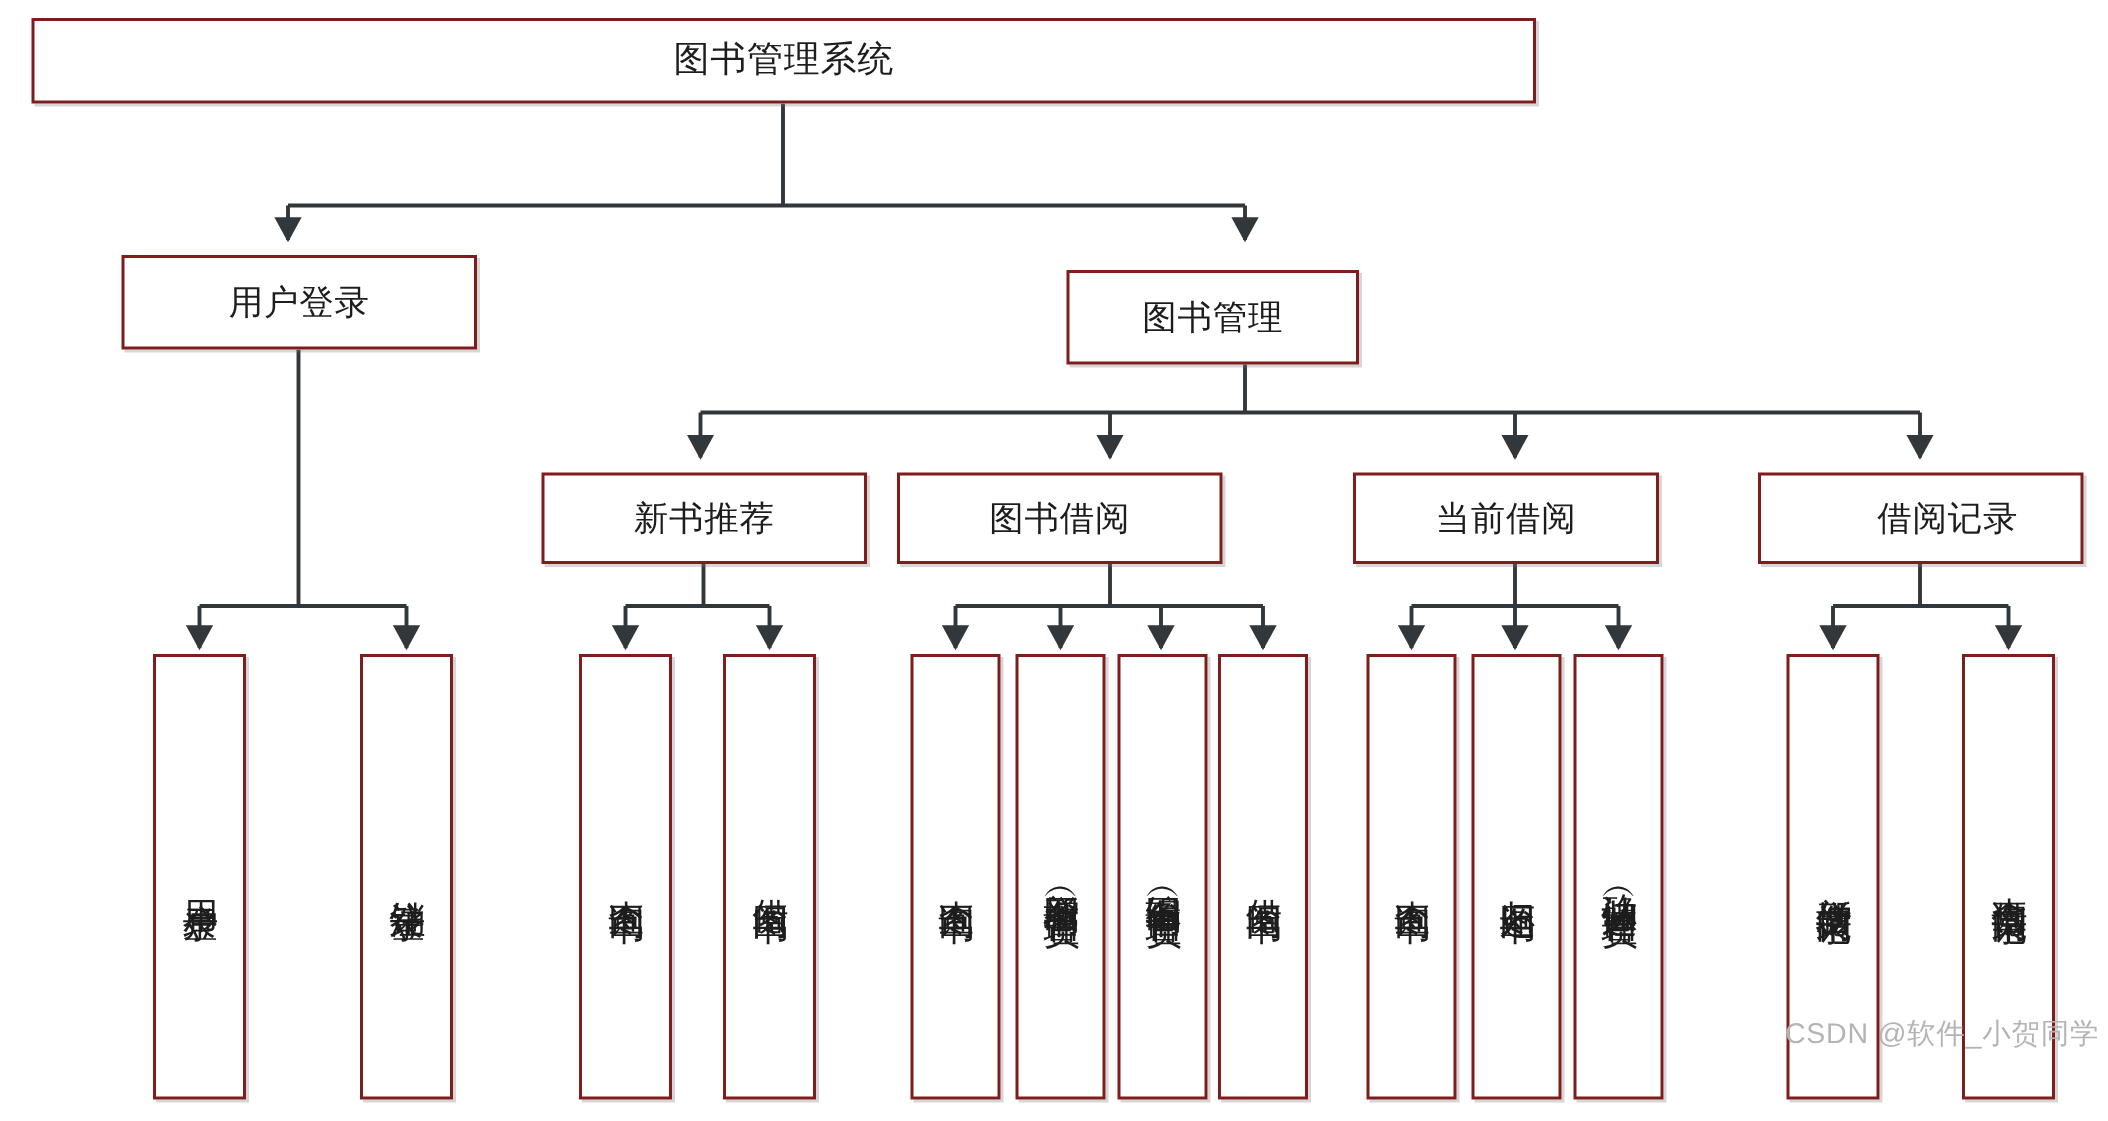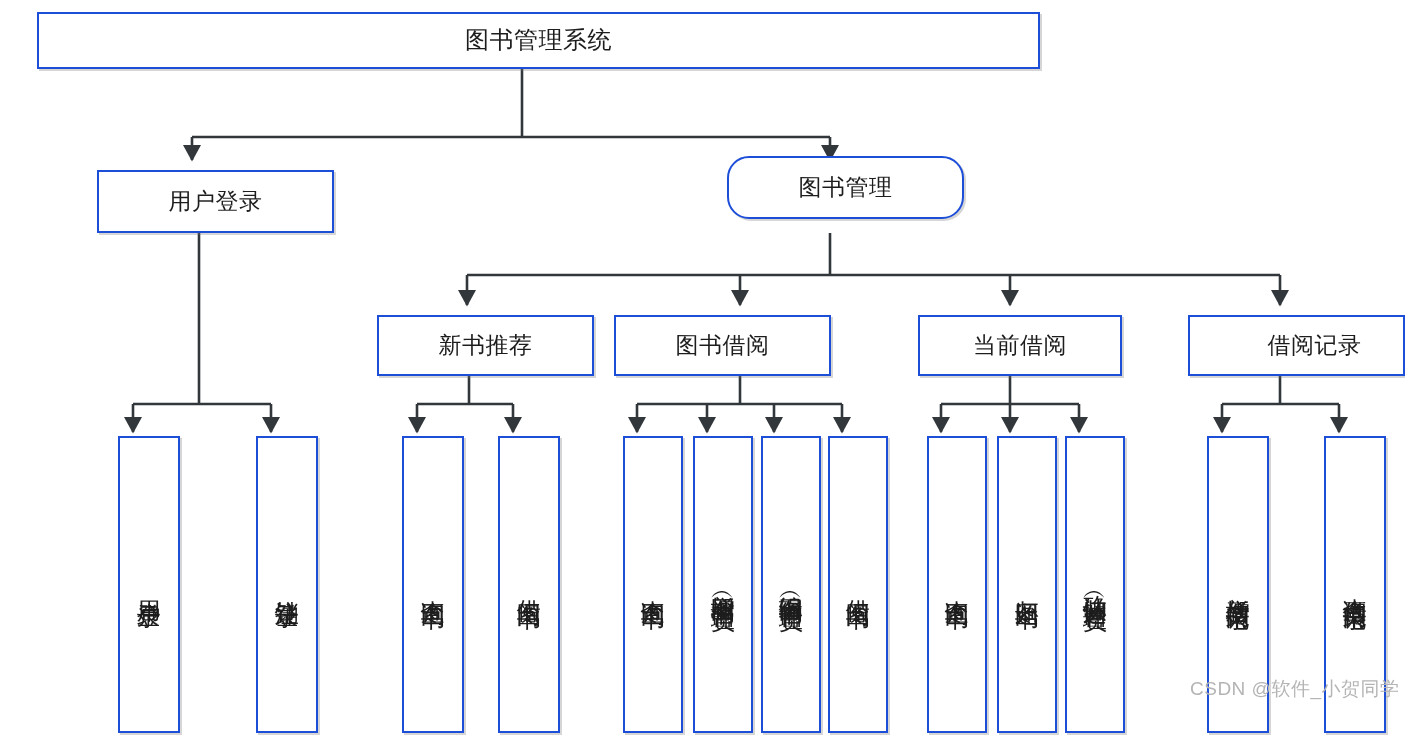--- a/index.html
+++ b/index.html
@@ -20,27 +20,26 @@
     left: 0;
     top: 0;
     width: 1405px;
     height: 747px;
     pointer-events: none;
   }
   .node {
     position: absolute;
     box-sizing: border-box;
     background: #ffffff;
-    border: 2px solid #1d4ed8;
+    border: 2px solid #7f1d1d;
     display: flex;
     align-items: center;
     justify-content: center;
     color: #1d1d1d;
     box-shadow: 2px 2px 0 rgba(120,120,120,0.30);
-    margin-left: 16px;
   }
   .node .label {
     display: block;
     text-align: center;
     letter-spacing: 0.5px;
   }
   .node.horiz .label {
     font-size: 23px;
     line-height: 1.1;
     white-space: nowrap;
@@ -126,21 +125,21 @@
     </g>
   </svg>
 
   <div class="node horiz root" style="left:21px; top:12px; width:1003px; height:57px;">
     <span class="label">图书管理系统</span>
   </div>
 
   <div class="node horiz" style="left:81px; top:170px; width:237px; height:63px;">
     <span class="label">用户登录</span>
   </div>
-  <div class="node horiz" style="left:711px; top:156px; width:237px; height:63px;border-radius:22px;">
+  <div class="node horiz" style="left:711px; top:180px; width:195px; height:63px;">
     <span class="label">图书管理</span>
   </div>
 
   <div class="node horiz" style="left:361px; top:315px; width:217px; height:61px;">
     <span class="label">新书推荐</span>
   </div>
   <div class="node horiz" style="left:598px; top:315px; width:217px; height:61px;">
     <span class="label">图书借阅</span>
   </div>
   <div class="node horiz" style="left:902px; top:315px; width:204px; height:61px;">

